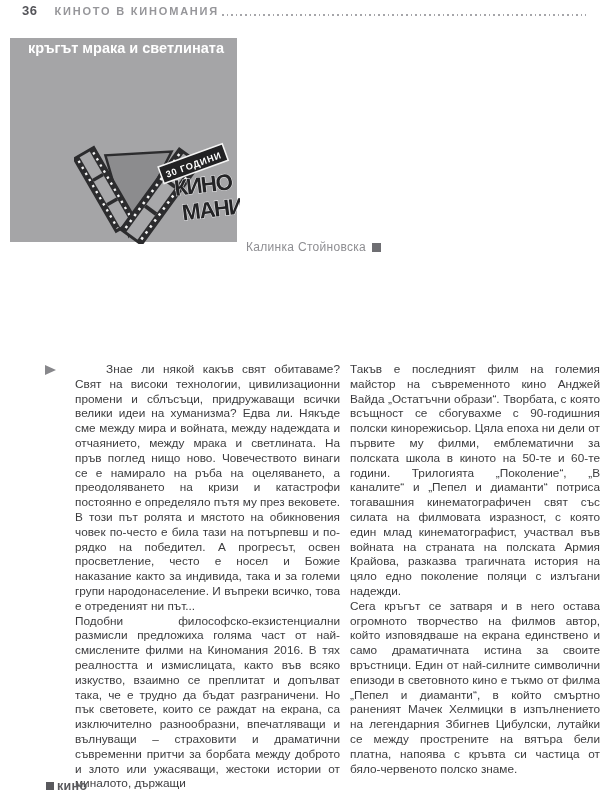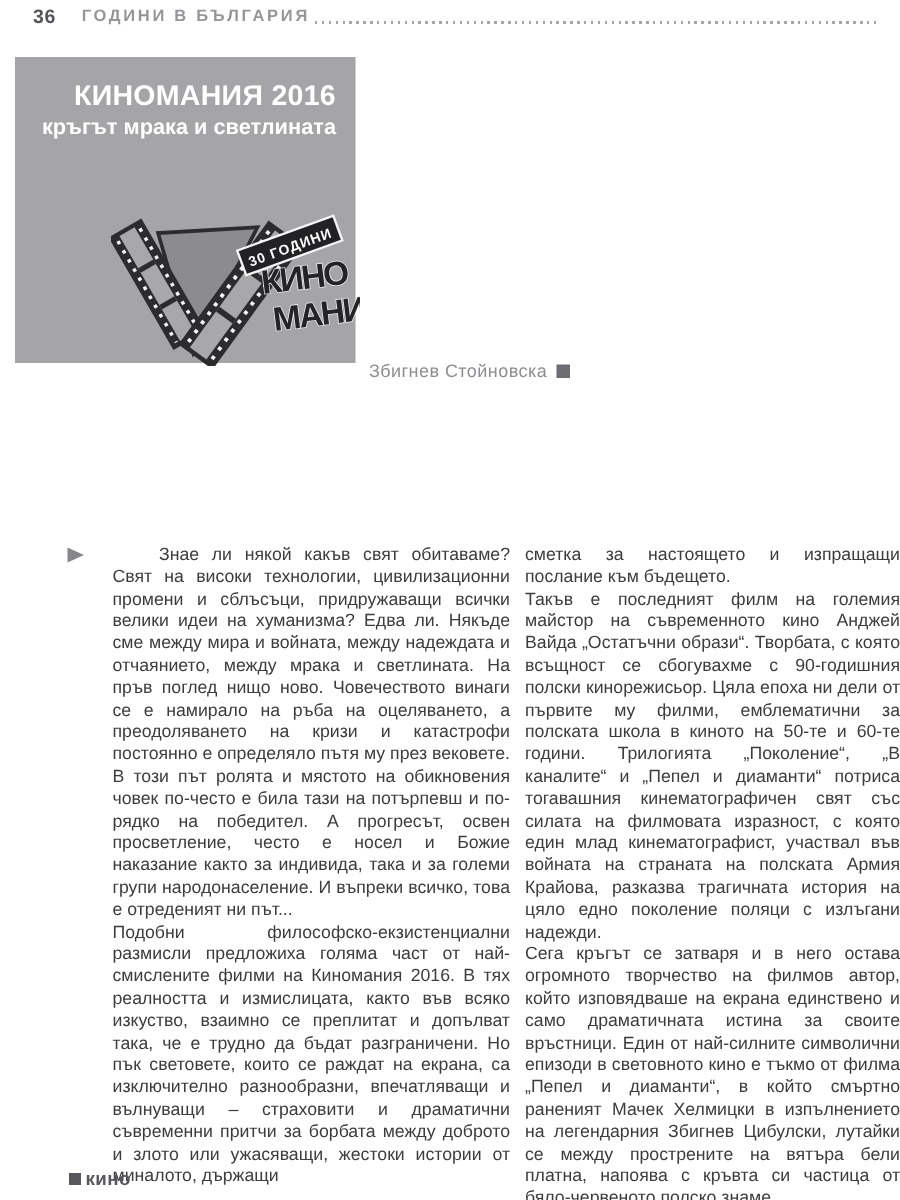--- a/index.html
+++ b/index.html
@@ -44,26 +44,25 @@
   .f-brand { font-size:12.5px; font-weight:bold; color:#59595d; letter-spacing:.3px; }
   .f-tag { margin-left:6px; font-size:10px; font-style:italic; color:#a1a1a5; }
 </style>
 </head>
 <body>
 
 <div class="page">
 
   <div class="pagehead">
     <span class="pnum">36</span>
-    <span class="ptitle">ГОДИНИ В БЪЛГАРИЯ</span>
+    <span class="ptitle">КИНОТО В КИНОМАНИЯ</span>
     <span class="dots"></span>
   </div>
 
   <div class="feature-box">
-    <div class="f-title">КИНОМАНИЯ 2016</div>
     <div class="f-sub">кръгът мрака и светлината</div>
 
     <svg class="logo" viewBox="0 0 170 115" width="166" height="112">
       <polygon points="32,24 56,106 100,20" fill="#8c8c8e" stroke="#2c2c2e" stroke-width="2.5"></polygon>
       <g transform="translate(20,16) rotate(60)">
         <rect x="0" y="0" width="86" height="23" fill="#a8a8aa" stroke="#2c2c2e" stroke-width="3"></rect>
         <rect x="0" y="0" width="86" height="5.5" fill="#2c2c2e"></rect>
         <rect x="0" y="17.5" width="86" height="5.5" fill="#2c2c2e"></rect>
         <line x1="4" y1="2.8" x2="84" y2="2.8" stroke="#f4f4f4" stroke-width="2.4" stroke-dasharray="2.4 4.8"></line>
         <line x1="4" y1="20.2" x2="84" y2="20.2" stroke="#f4f4f4" stroke-width="2.4" stroke-dasharray="2.4 4.8"></line>
@@ -84,33 +83,32 @@
         <text x="35" y="-3.5" text-anchor="middle" font-size="9.5" font-weight="bold" fill="#ffffff" letter-spacing="0.8">30 ГОДИНИ</text>
       </g>
       <g transform="translate(100,36) rotate(-7)" fill="#242426" font-weight="bold">
         <text x="0" y="30" font-size="23" letter-spacing="-1.5" stroke="#ededef" stroke-width="1" paint-order="stroke">КИНО</text>
         <text x="5" y="56" font-size="23" letter-spacing="-1.5" stroke="#ededef" stroke-width="1" paint-order="stroke">МАНИЯ</text>
       </g>
     </svg>
   </div>
 
   <div class="author">
-    <span>Збигнев Стойновска</span>
+    <span>Калинка Стойновска</span>
     <span class="author-sq"></span>
   </div>
 
   <span class="marker"></span>
 
   <div class="col col-left">
     <p class="indent">Знае ли някой какъв свят обитаваме? Свят на високи технологии, цивилизационни промени и сблъсъци, придружаващи всички велики идеи на хуманизма? Едва ли. Някъде сме между мира и войната, между надеждата и отчаянието, между мрака и светлината. На пръв поглед нищо ново. Човечеството винаги се е намирало на ръба на оцеляването, а преодоляването на кризи и катастрофи постоянно е определяло пътя му през вековете. В този път ролята и мястото на обикновения човек по-често е била тази на потърпевш и по-рядко на победител. А прогресът, освен просветление, често е носел и Божие наказание както за индивида, така и за големи групи народонаселение. И въпреки всичко, това е отреденият ни път...</p>
     <p>Подобни философско-екзистенциални размисли предложиха голяма част от най-смислените филми на Киномания 2016. В тях реалността и измислицата, както във всяко изкуство, взаимно се преплитат и допълват така, че е трудно да бъдат разграничени. Но пък световете, които се раждат на екрана, са изключително разнообразни, впечатляващи и вълнуващи – страховити и драматични съвременни притчи за борбата между доброто и злото или ужасяващи, жестоки истории от миналото, държащи</p>
   </div>
 
   <div class="col col-right">
-    <p>сметка за настоящето и изпращащи послание към бъдещето.</p>
     <p>Такъв е последният филм на големия майстор на съвременното кино Анджей Вайда „Остатъчни образи“. Творбата, с която всъщност се сбогувахме с 90-годишния полски кинорежисьор. Цяла епоха ни дели от първите му филми, емблематични за полската школа в киното на 50-те и 60-те години. Трилогията „Поколение“, „В каналите“ и „Пепел и диаманти“ потриса тогавашния кинематографичен свят със силата на филмовата изразност, с която един млад кинематографист, участвал във войната на страната на полската Армия Крайова, разказва трагичната история на цяло едно поколение поляци с излъгани надежди.</p>
     <p>Сега кръгът се затваря и в него остава огромното творчество на филмов автор, който изповядваше на екрана единствено и само драматичната истина за своите връстници. Един от най-силните символични епизоди в световното кино е тъкмо от филма „Пепел и диаманти“, в който смъртно раненият Мачек Хелмицки в изпълнението на легендарния Збигнев Цибулски, лутайки се между прострените на вятъра бели платна, напоява с кръвта си частица от бяло-червеното полско знаме.</p>
   </div>
 
   <div class="pagefoot">
     <span class="f-sq"></span>
     <span class="f-brand">кино</span>
   </div>
 
 </div>

